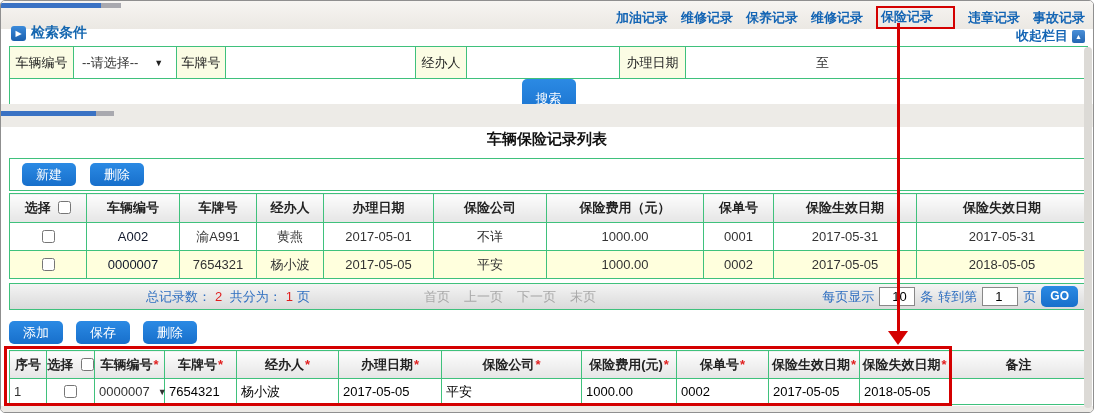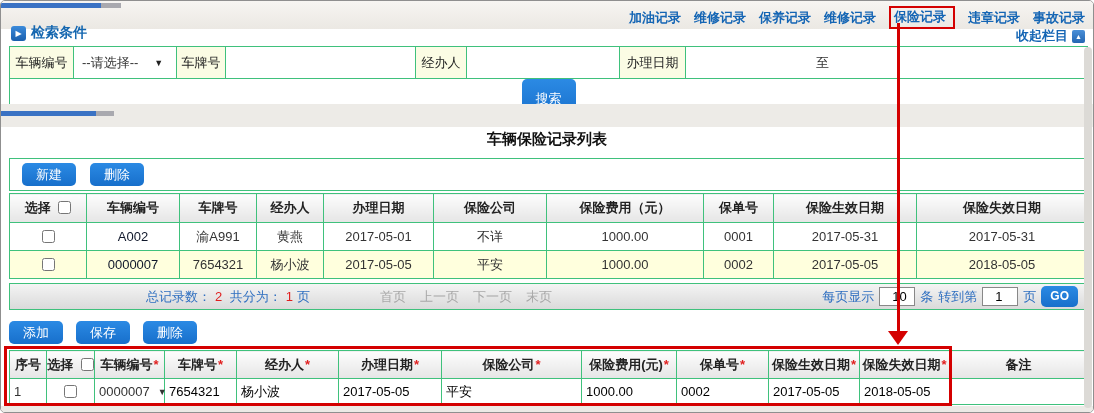--- a/index.html
+++ b/index.html
@@ -17,21 +17,21 @@
   .progress .p-gray { background:#a9a9af; height:5px; }
   #prog1 { left:0; top:2px; }
   #prog2 { left:0; top:110px; z-index:3; }
   .section-head { position:absolute; left:10px; top:23px; display:flex; align-items:center; gap:5px; }
   .tri-icon { width:15px; height:15px; border-radius:3px;
     background:linear-gradient(#3b8ada,#1a5fae); color:#fff; font-size:8px;
     display:flex; align-items:center; justify-content:center; }
   .section-title { font-weight:bold; color:#1567b0; font-size:14px; }
   .navlinks { position:absolute; right:8px; top:5px; display:flex; align-items:center; gap:13px; }
   .navlink { color:#1465b4; font-weight:bold; font-size:13px; cursor:pointer; white-space:nowrap; }
-  .navlink.hl { border:2px solid #d40000; padding:0 7px 1px 3px; }
+  .navlink.hl { border:2px solid #d40000; padding:0 20px 1px 3px; }
   .collapse-row { position:absolute; right:8px; top:26px; display:flex; align-items:center; gap:4px; }
   .collapse-icon { width:13px; height:13px; border-radius:2px; background:linear-gradient(#4b90d8,#2466b2);
     color:#fff; font-size:7px; display:flex; align-items:center; justify-content:center; cursor:pointer; }
   
   .search-table { position:absolute; left:8px; top:45px; width:1078px;
     border-collapse:collapse; table-layout:fixed; background:#fff; }
   .search-table td { border:1px solid #3fc17c; height:32px; font-size:13px; }
   .search-table .flabel { background:#fbfce4; text-align:center; color:#222; }
   .search-table .btnrow td { height:25px; text-align:center; }
   .fake-select { display:flex; align-items:center; padding:0 8px; cursor:pointer; }
@@ -63,21 +63,21 @@
   .req { color:#e02020; margin-left:1px; }
   input[type=checkbox] { width:13px; height:13px; margin:0; vertical-align:-2px; cursor:pointer; }
   .hdr-cb { margin-left:4px !important; }
   
   .pagebar { position:absolute; left:8px; top:282px; width:1078px; height:27px;
     border:1px solid #3fc17c; background:linear-gradient(#f4f4f4,#dadada);
     display:flex; align-items:center; padding:0 8px; font-size:13px; }
   .stats { margin-left:128px; white-space:nowrap; }
   .pblue { color:#2f6fc0; }
   .pred { color:#e02020; margin:0 4px; }
-  .pagenav { margin-left:70px; display:flex; gap:14px; }
+  .pagenav { margin-left:114px; display:flex; gap:14px; }
   .pagenav span { color:#a8a8a8; cursor:default; }
   .pagectl { margin-left:auto; display:flex; align-items:center; gap:5px; }
   .pg-input { width:36px; height:19px; border:1px solid #888; background:#fff;
     font:13px "Liberation Sans",sans-serif; padding-left:12px; }
   .go-btn { height:21px; line-height:21px; padding:0 9px; font-weight:bold; font-size:12px; border-radius:5px; }
   
   .editbtns { position:absolute; left:8px; top:320px; display:flex; gap:13px; }
   #edit-table { position:absolute; left:8px; top:349px; width:1078px;padding-left:40px; }
   #edit-table th { height:28px; }
   #edit-table td { height:26px; }

